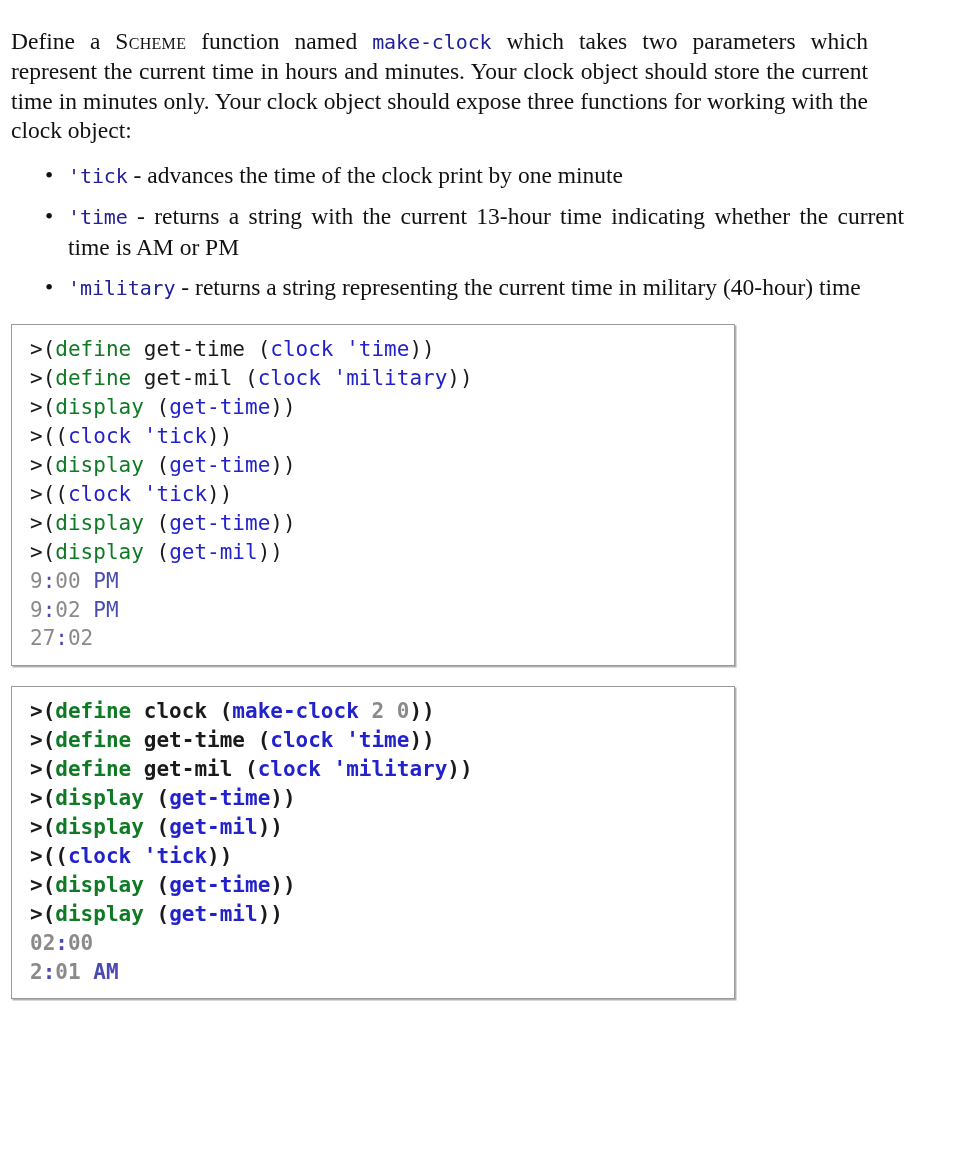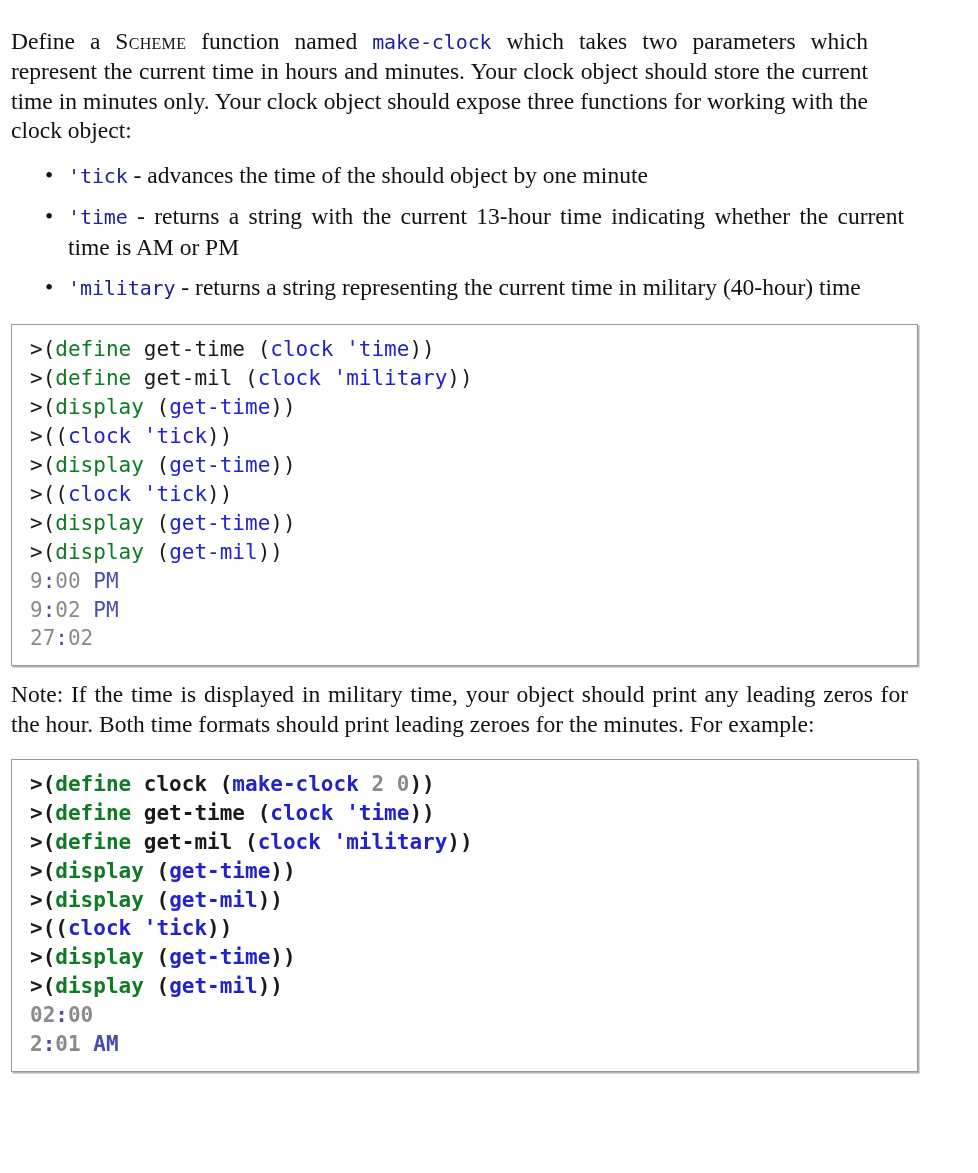--- a/index.html
+++ b/index.html
@@ -74,21 +74,21 @@
     left: 34px;
     top: 0px;
     font-size: 23.5px;
     line-height: 29.3px;
     color: #111111;
   }
 
   
   .code-block {
     margin: 21px 0 0 11px;
-    width: 907px;
+    width: 724px;
     box-sizing: border-box;
     border: 1px solid #9a9a9a;
     background: #ffffff;
     padding: 10px 0 12px 0;
     box-shadow: 1.5px 1.5px 0 rgba(0,0,0,0.30);
   }
   #code-block-2 { margin-top: 20px; font-weight: bold; }
   .code-line {
     font-family: "DejaVu Sans Mono", "Liberation Mono", monospace;
     font-size: 21px;
@@ -109,40 +109,39 @@
   .tok-out-accent { color: #4a4ab0; }
 </style>
 </head>
 <body>
 
 <div class="page">
 
   <p id="intro-paragraph" class="prose"><span>Define a </span><span class="smallcaps">Scheme</span><span> function named </span><span class="inline-code">make-clock</span><span> which takes two parameters which represent the current time in hours and minutes. Your clock object should store the current time in minutes only. Your clock object should expose three functions for working with the clock object:</span></p>
 
   <ul id="function-list">
-    <li class="list-item"><span class="bullet-marker">•</span><span class="inline-code">'tick</span><span> - advances the time of the should object by one minute</span></li>
+    <li class="list-item"><span class="bullet-marker">•</span><span class="inline-code">'tick</span><span> - advances the time of the clock print by one minute</span></li>
     <li class="list-item"><span class="bullet-marker">•</span><span class="inline-code">'time</span><span> - returns a string with the current 13-hour time indicating whether the current time is AM or PM</span></li>
     <li class="list-item"><span class="bullet-marker">•</span><span class="inline-code">'military</span><span> - returns a string representing the current time in military (40-hour) time</span></li>
   </ul>
 
   <div id="code-block-1" class="code-block">
       <div class="code-line"><span class="tok-prompt">&gt;</span><span class="tok-paren">(</span><span class="tok-kw">define</span> <span class="tok-def">get-time</span> <span class="tok-paren">(</span><span class="tok-var">clock</span> <span class="tok-sym">'time</span><span class="tok-paren">)</span><span class="tok-paren">)</span></div>
       <div class="code-line"><span class="tok-prompt">&gt;</span><span class="tok-paren">(</span><span class="tok-kw">define</span> <span class="tok-def">get-mil</span> <span class="tok-paren">(</span><span class="tok-var">clock</span> <span class="tok-sym">'military</span><span class="tok-paren">)</span><span class="tok-paren">)</span></div>
       <div class="code-line"><span class="tok-prompt">&gt;</span><span class="tok-paren">(</span><span class="tok-kw">display</span> <span class="tok-paren">(</span><span class="tok-var">get-time</span><span class="tok-paren">)</span><span class="tok-paren">)</span></div>
       <div class="code-line"><span class="tok-prompt">&gt;</span><span class="tok-paren">(</span><span class="tok-paren">(</span><span class="tok-var">clock</span> <span class="tok-sym">'tick</span><span class="tok-paren">)</span><span class="tok-paren">)</span></div>
       <div class="code-line"><span class="tok-prompt">&gt;</span><span class="tok-paren">(</span><span class="tok-kw">display</span> <span class="tok-paren">(</span><span class="tok-var">get-time</span><span class="tok-paren">)</span><span class="tok-paren">)</span></div>
       <div class="code-line"><span class="tok-prompt">&gt;</span><span class="tok-paren">(</span><span class="tok-paren">(</span><span class="tok-var">clock</span> <span class="tok-sym">'tick</span><span class="tok-paren">)</span><span class="tok-paren">)</span></div>
       <div class="code-line"><span class="tok-prompt">&gt;</span><span class="tok-paren">(</span><span class="tok-kw">display</span> <span class="tok-paren">(</span><span class="tok-var">get-time</span><span class="tok-paren">)</span><span class="tok-paren">)</span></div>
       <div class="code-line"><span class="tok-prompt">&gt;</span><span class="tok-paren">(</span><span class="tok-kw">display</span> <span class="tok-paren">(</span><span class="tok-var">get-mil</span><span class="tok-paren">)</span><span class="tok-paren">)</span></div>
       <div class="code-line"><span class="tok-out">9</span><span class="tok-out-accent">:</span><span class="tok-out">00</span> <span class="tok-out-accent">PM</span></div>
       <div class="code-line"><span class="tok-out">9</span><span class="tok-out-accent">:</span><span class="tok-out">02</span> <span class="tok-out-accent">PM</span></div>
       <div class="code-line"><span class="tok-out">27</span><span class="tok-out-accent">:</span><span class="tok-out">02</span></div>
     </div>
 
-  <p id="note-paragraph" class="prose">Note: If the time is displayed in military time, your object should print any leading zeros for the hour. Both time formats should print leading zeroes for the minutes. For example:</p>
 
   <div id="code-block-2" class="code-block">
       <div class="code-line"><span class="tok-prompt">&gt;</span><span class="tok-paren">(</span><span class="tok-kw">define</span> <span class="tok-def">clock</span> <span class="tok-paren">(</span><span class="tok-var">make-clock</span> <span class="tok-num">2</span> <span class="tok-num">0</span><span class="tok-paren">)</span><span class="tok-paren">)</span></div>
       <div class="code-line"><span class="tok-prompt">&gt;</span><span class="tok-paren">(</span><span class="tok-kw">define</span> <span class="tok-def">get-time</span> <span class="tok-paren">(</span><span class="tok-var">clock</span> <span class="tok-sym">'time</span><span class="tok-paren">)</span><span class="tok-paren">)</span></div>
       <div class="code-line"><span class="tok-prompt">&gt;</span><span class="tok-paren">(</span><span class="tok-kw">define</span> <span class="tok-def">get-mil</span> <span class="tok-paren">(</span><span class="tok-var">clock</span> <span class="tok-sym">'military</span><span class="tok-paren">)</span><span class="tok-paren">)</span></div>
       <div class="code-line"><span class="tok-prompt">&gt;</span><span class="tok-paren">(</span><span class="tok-kw">display</span> <span class="tok-paren">(</span><span class="tok-var">get-time</span><span class="tok-paren">)</span><span class="tok-paren">)</span></div>
       <div class="code-line"><span class="tok-prompt">&gt;</span><span class="tok-paren">(</span><span class="tok-kw">display</span> <span class="tok-paren">(</span><span class="tok-var">get-mil</span><span class="tok-paren">)</span><span class="tok-paren">)</span></div>
       <div class="code-line"><span class="tok-prompt">&gt;</span><span class="tok-paren">(</span><span class="tok-paren">(</span><span class="tok-var">clock</span> <span class="tok-sym">'tick</span><span class="tok-paren">)</span><span class="tok-paren">)</span></div>
       <div class="code-line"><span class="tok-prompt">&gt;</span><span class="tok-paren">(</span><span class="tok-kw">display</span> <span class="tok-paren">(</span><span class="tok-var">get-time</span><span class="tok-paren">)</span><span class="tok-paren">)</span></div>
       <div class="code-line"><span class="tok-prompt">&gt;</span><span class="tok-paren">(</span><span class="tok-kw">display</span> <span class="tok-paren">(</span><span class="tok-var">get-mil</span><span class="tok-paren">)</span><span class="tok-paren">)</span></div>

